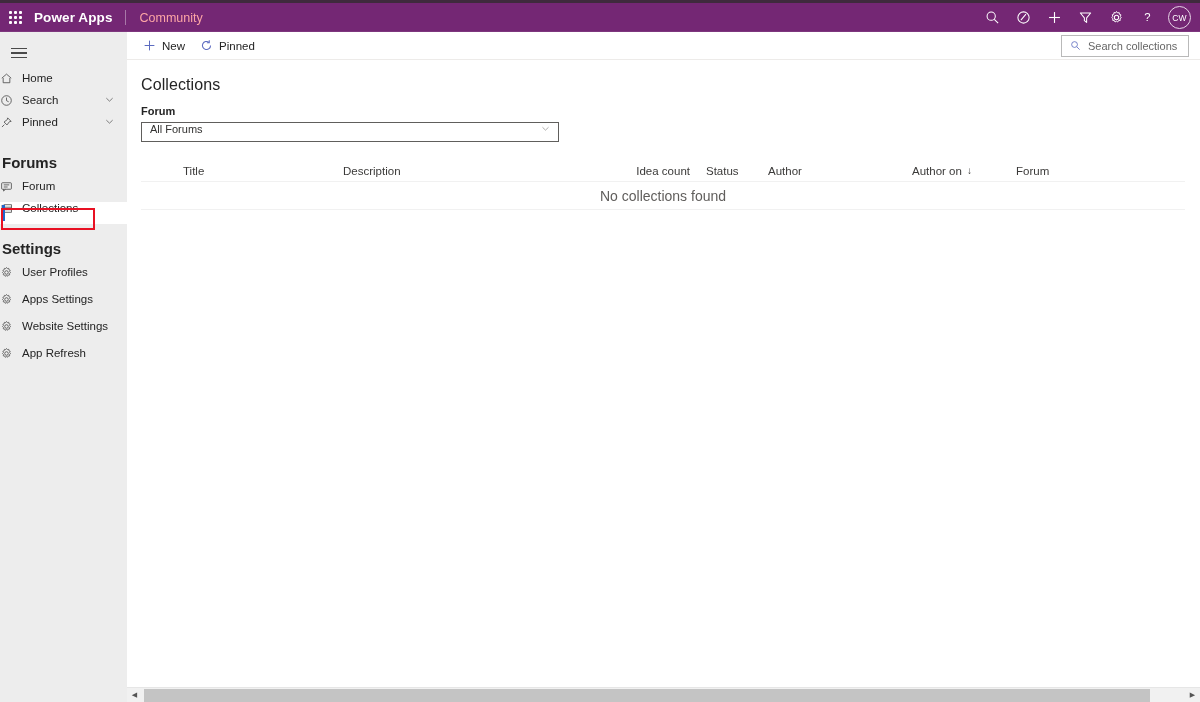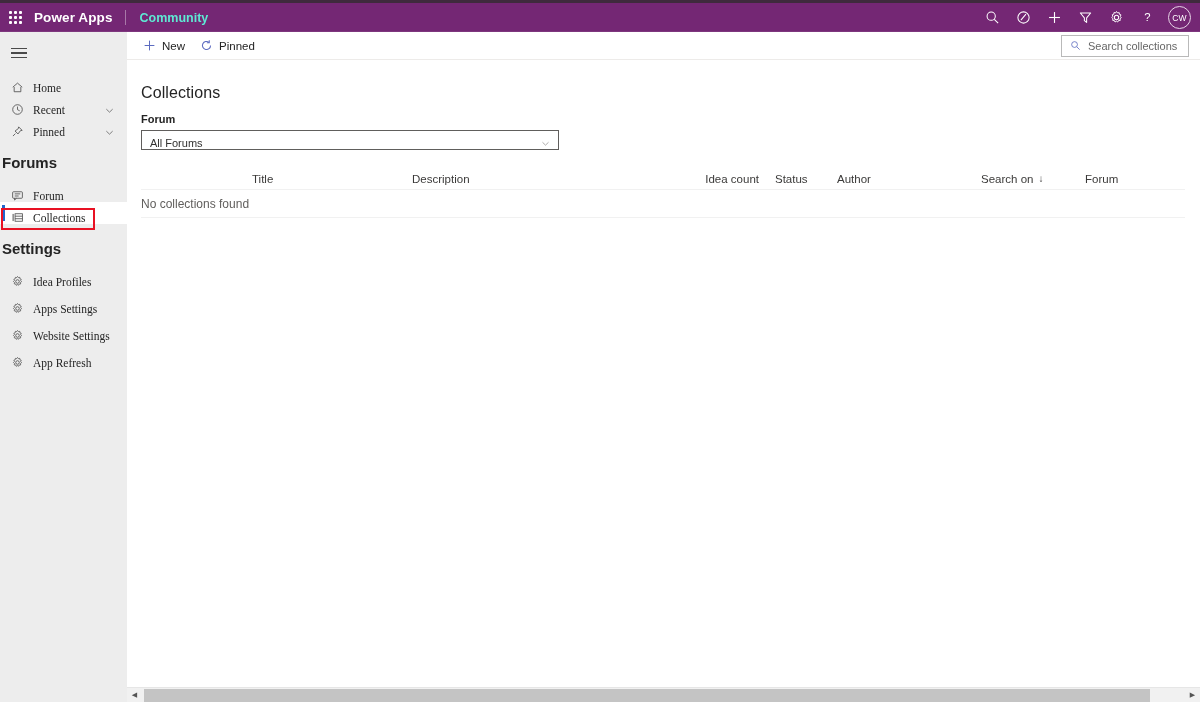--- a/index.html
+++ b/index.html
@@ -24,21 +24,21 @@
   .waffle-grid {
     display: grid; grid-template-columns: repeat(3, 3px);
     grid-template-rows: repeat(3, 3px); gap: 2px;
   }
   .waffle-grid i { width: 3px; height: 3px; background: #ffffff; border-radius: 1px; display: block; }
   .brand {
     color: #ffffff; font-size: 13.5px; font-weight: bold;
     padding: 0 12px 0 4px; letter-spacing: .1px;
   }
   .brand-sep { width: 1px; height: 15px; background: #a878a8; }
-  .app-name { color: #5eead4; font-size: 12.5px; padding-left: 14px; font-weight: bold; }
+  .app-name { color: #fca5a5; font-size: 12.5px; padding-left: 14px; font-weight: normal; }
   .header-right {
     margin-left: auto; display: flex; align-items: center; height: 100%;
     padding-right: 6px;
   }
   .hicon {
     width: 31px; height: 29px; display: flex; align-items: center; justify-content: center;
     cursor: pointer;
   }
   .hicon svg { display: block; }
   .avatar {
@@ -63,24 +63,23 @@
   }
   .hamburger {
     height: 22px; display: flex; align-items: center; padding-left: 11px;
     margin-top: 10px; cursor: pointer;
   }
   .hamburger span { display: block; width: 16px; }
   .ham-lines i { display: block; width: 16px; height: 1.5px; background: #4a4a4a; margin-bottom: 3px; }
   .ham-lines i:last-child { margin-bottom: 0; }
 
   .nav-item {
-    display: flex; align-items: flex-end; height: 22px;
-    padding-left: 11px; cursor: pointer; position: relative;
+    display: flex; align-items: flex-start; height: 22px;
+    cursor: pointer; position: relative;
     margin-bottom: 0;
-    font-family: Liberation Serif, serif;
   }
   .nav-item .ic { width: 17px; display: flex; align-items: center; flex: 0 0 17px; }
   .nav-item .lbl { font-size: 11.5px; color: #242424; padding-left: 5px; white-space: nowrap; }
   .nav-item .chev { margin-left: auto; padding-right: 12px; display: flex; align-items: center; }
   .nav-item.selected { background: #ffffff; }
   .nav-item.selected::before {
     content: ""; position: absolute; left: 2px; top: 3px; bottom: 3px; width: 2.5px;
     background: #2266cc;
   }
   .group-title {
@@ -90,21 +89,21 @@
   .spacer-sm { height: 8px; }
   .spacer-md { height: 14px; }
 
   
   .annot {
     position: absolute; left: 1px; top: 176px; width: 94px; height: 22px;
     border: 2px solid #e81123; pointer-events: none;
   }
 
   
-  .main { flex: 1; display: flex; flex-direction: column; background: #ffffff; min-width: 0; gap: 8px; }
+  .main { flex: 1; display: flex; flex-direction: column; background: #ffffff; min-width: 0; }
   .cmdbar {
     height: 28px; display: flex; align-items: center;
     border-bottom: 1px solid #edebe9; padding-left: 14px; flex: 0 0 28px;
   }
   .cmd {
     display: flex; align-items: center; height: 100%;
     padding: 0 9px 0 2px; cursor: pointer; margin-right: 4px;
   }
   .cmd .ctxt { font-size: 11.5px; color: #242424; padding-left: 6px; }
   .searchbox {
@@ -115,36 +114,36 @@
   }
   .searchbox .stxt { font-size: 11px; color: #666; padding-left: 7px; }
 
   .content { flex: 1; padding: 16px 0 0 14px; position: relative; overflow: hidden; }
   .page-title { font-size: 16px; color: #242424; font-weight: normal; letter-spacing: .1px; }
 
   .filter-label { font-size: 11px; font-weight: bold; color: #242424; margin-top: 11px; }
   .dropdown {
     margin-top: 5px; width: 418px; height: 20px;
     border: 1px solid #605e5c; background: #fff;
-    display: flex; align-items: flex-end; padding: 0 7px 0 8px; cursor: pointer;
+    display: flex; align-items: flex-start; padding: 0 7px 0 8px; cursor: pointer;
   }
   .dropdown .dval { font-size: 11px; color: #323130; }
   .dropdown .dchev { margin-left: auto; display: flex; align-items: center; }
 
   
   .grid { margin-top: 18px; width: 1044px; }
-  .grid-head { display: flex; height: 21px; align-items: center; justify-content: flex-end; }
+  .grid-head { display: flex; height: 21px; align-items: center; }
   .grid-head .hcell {
     font-size: 11.5px; color: #3b3a39; white-space: nowrap;
     display: flex; align-items: center; cursor: pointer;
   }
   .grid-divider { height: 1px; background: #f1f1f1; }
   .empty-row {
-    height: 27px; display: flex; align-items: center; justify-content: flex-start;
-    font-size: 12px; color: #605e5c;
+    height: 27px; display: flex; align-items: center; justify-content: center;
+    font-size: 14px; color: #605e5c;
   }
   .sort-arrow { font-size: 10px; padding-left: 5px; color: #3b3a39; }
 
   
   .hscroll {
     height: 15px; display: flex; align-items: center;
     background: #f1f1f1; border-top: 1px solid #e6e6e6;
     flex: 0 0 15px;
   }
   .sb-arrow {
@@ -244,21 +243,21 @@
       <span class="lbl">Home</span>
     </div>
 
     <div class="nav-item">
       <span class="ic">
         <svg width="13" height="13" viewBox="0 0 16 16">
             <circle cx="8" cy="8" r="5.9" fill="none" stroke="#4a4a4a" stroke-width="1"></circle>
             <path d="M8 4.4 L8 8.2 L10.7 9.6" fill="none" stroke="#4a4a4a" stroke-width="1"></path>
           </svg>
       </span>
-      <span class="lbl">Recent</span>
+      <span class="lbl">Search</span>
       <span class="chev">
         <svg width="11" height="11" viewBox="0 0 16 16">
             <polyline points="3.4,6 8,10.4 12.6,6" fill="none" stroke="#4a4a4a" stroke-width="1"></polyline>
           </svg>
       </span>
     </div>
 
     <div class="nav-item">
       <span class="ic">
         <svg width="13" height="13" viewBox="0 0 16 16">
@@ -306,21 +305,21 @@
     <div class="group-title">Settings</div>
     <div class="spacer-sm"></div>
 
     <div class="nav-item" style="margin-bottom:5px">
       <span class="ic">
         <svg width="13" height="13" viewBox="0 0 16 16">
             <circle cx="8" cy="8" r="2.2" fill="none" stroke="#4a4a4a" stroke-width="1"></circle>
             <path d="M8 1.8 L9.1 3.2 L10.8 2.9 L11 4.7 L12.6 5.3 L11.9 6.9 L13 8.2 L11.6 9.3 L11.9 11 L10.1 11.1 L9.3 12.6 L8 11.8 L6.5 12.7 L5.8 11.1 L4 10.9 L4.3 9.2 L3 8 L4.2 6.8 L3.5 5.2 L5.2 4.6 L5.4 2.9 L7 3.2 Z" fill="none" stroke="#4a4a4a" stroke-width=".9"></path>
           </svg>
       </span>
-      <span class="lbl">Idea Profiles</span>
+      <span class="lbl">User Profiles</span>
     </div>
 
     <div class="nav-item" style="margin-bottom:5px">
       <span class="ic">
         <svg width="13" height="13" viewBox="0 0 16 16">
             <circle cx="8" cy="8" r="2.2" fill="none" stroke="#4a4a4a" stroke-width="1"></circle>
             <path d="M8 1.8 L9.1 3.2 L10.8 2.9 L11 4.7 L12.6 5.3 L11.9 6.9 L13 8.2 L11.6 9.3 L11.9 11 L10.1 11.1 L9.3 12.6 L8 11.8 L6.5 12.7 L5.8 11.1 L4 10.9 L4.3 9.2 L3 8 L4.2 6.8 L3.5 5.2 L5.2 4.6 L5.4 2.9 L7 3.2 Z" fill="none" stroke="#4a4a4a" stroke-width=".9"></path>
           </svg>
       </span>
       <span class="lbl">Apps Settings</span>
@@ -399,21 +398,21 @@
           <div class="hcell" style="width:85px;justify-content:flex-end">
             <span>Idea count</span>
           </div>
           <div class="hcell" style="width:78px;padding-left:16px">
             <span>Status</span>
           </div>
           <div class="hcell" style="width:144px">
             <span>Author</span>
           </div>
           <div class="hcell" style="width:104px">
-            <span>Search on</span>
+            <span>Author on</span>
             <span class="sort-arrow">↓</span>
           </div>
           <div class="hcell" style="width:100px">
             <span>Forum</span>
           </div>
         </div>
         <div class="grid-divider"></div>
         <div class="empty-row">
           <span>No collections found</span>
         </div>

